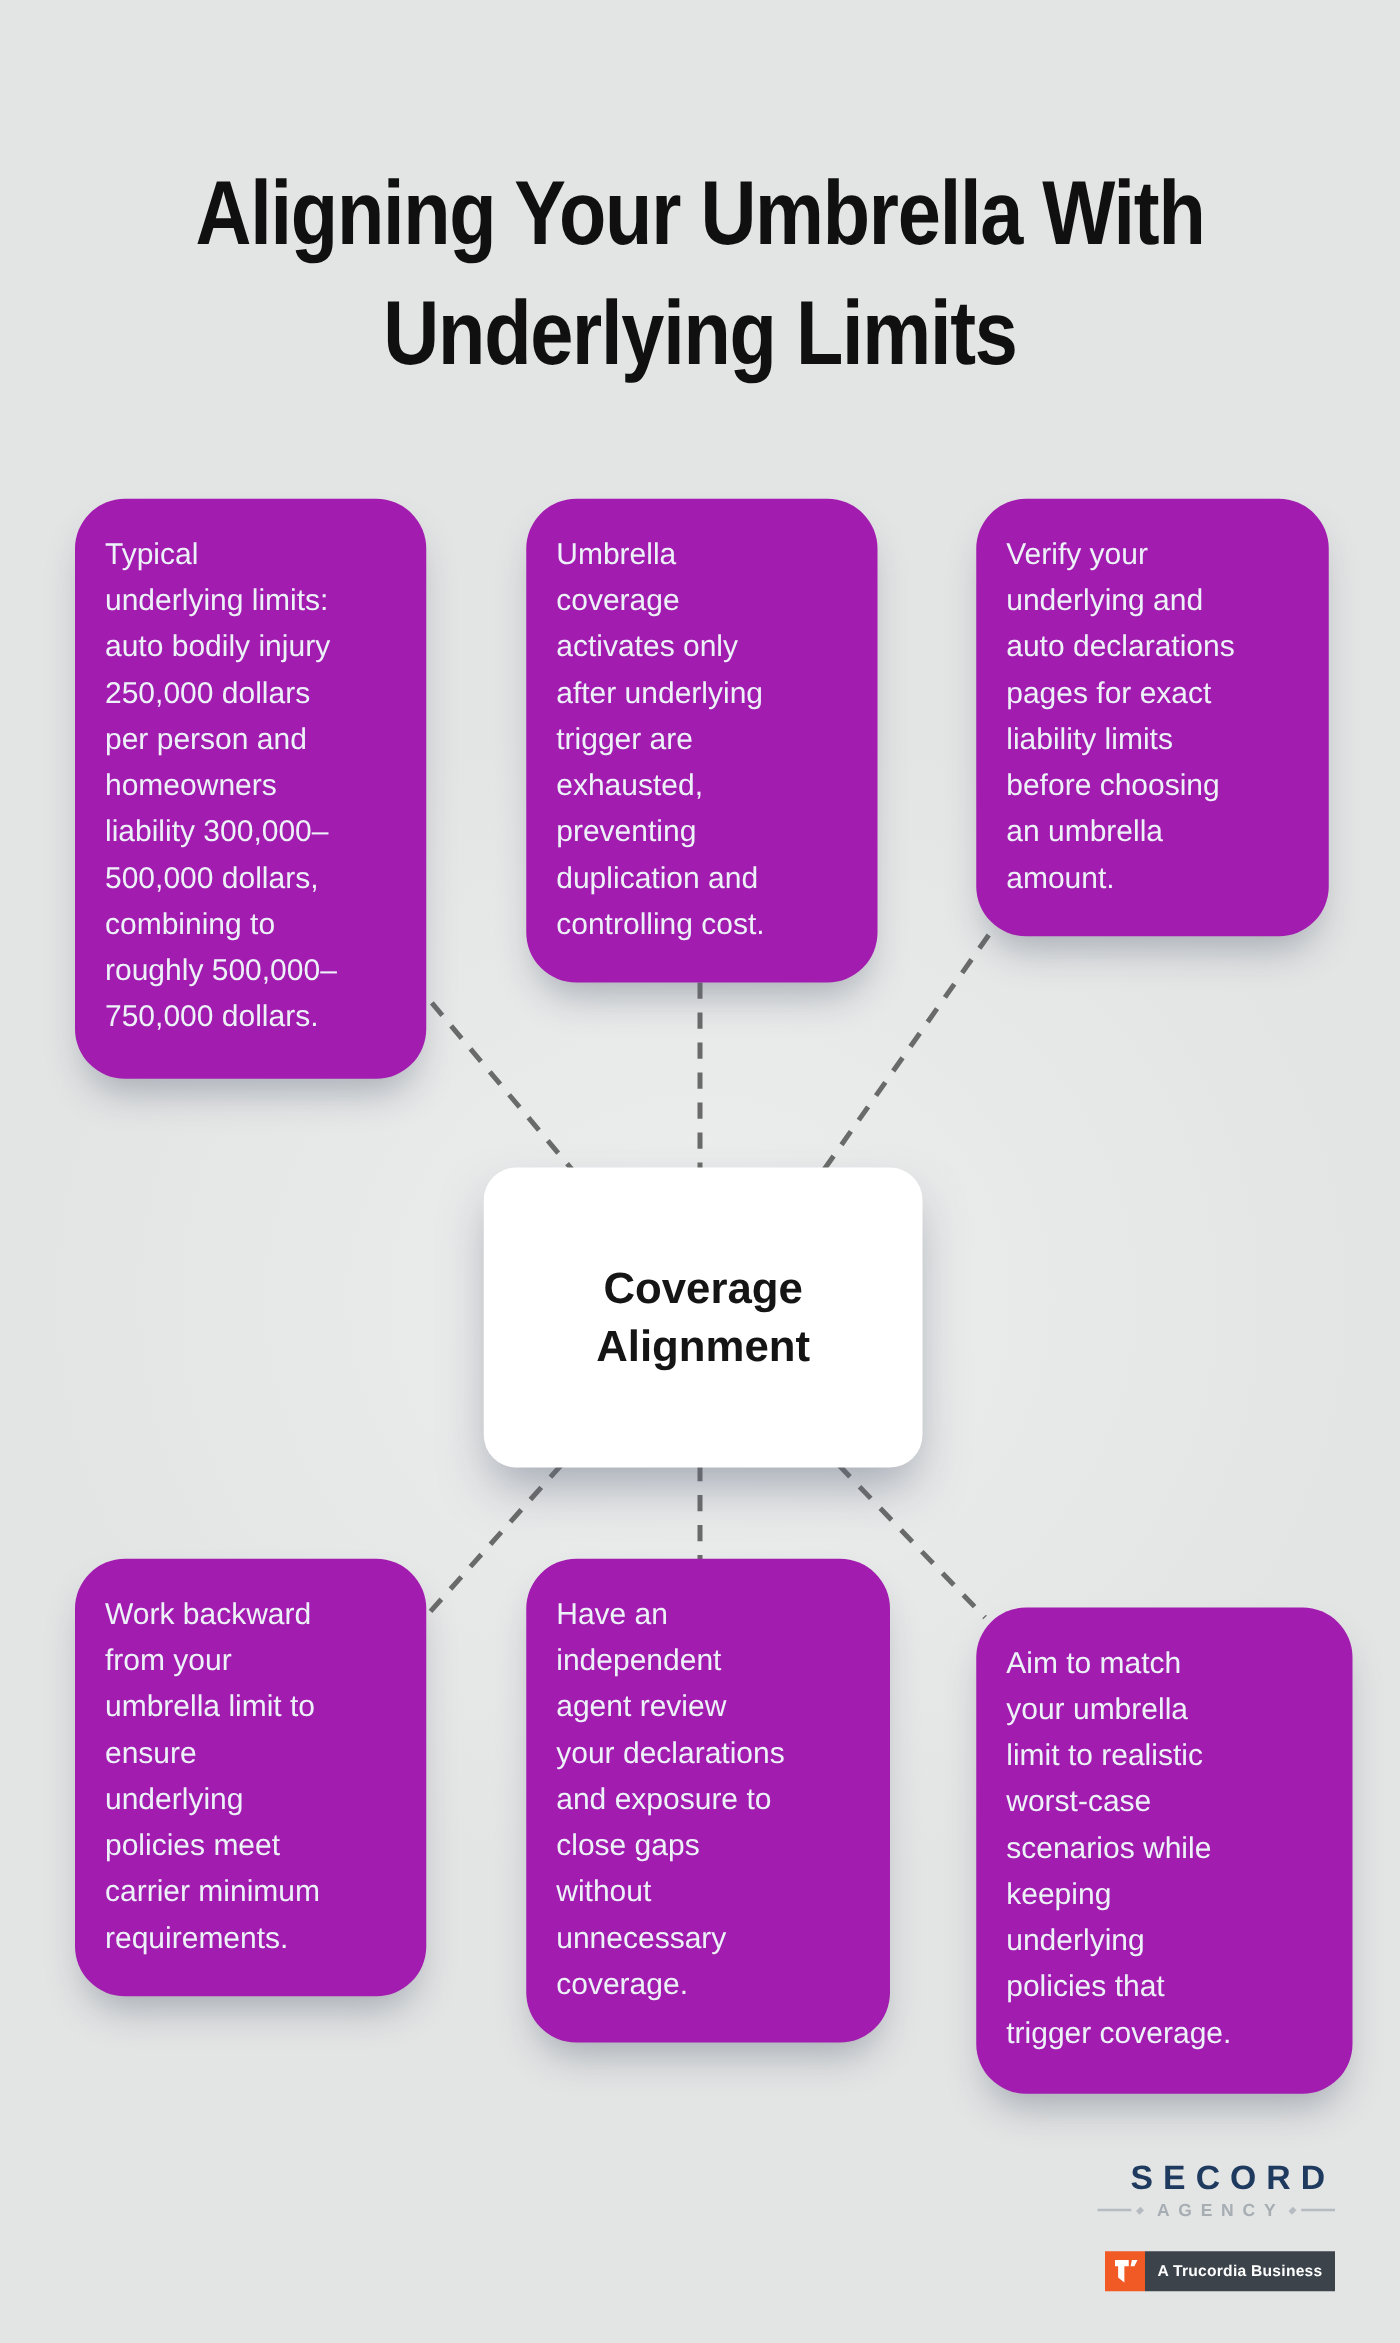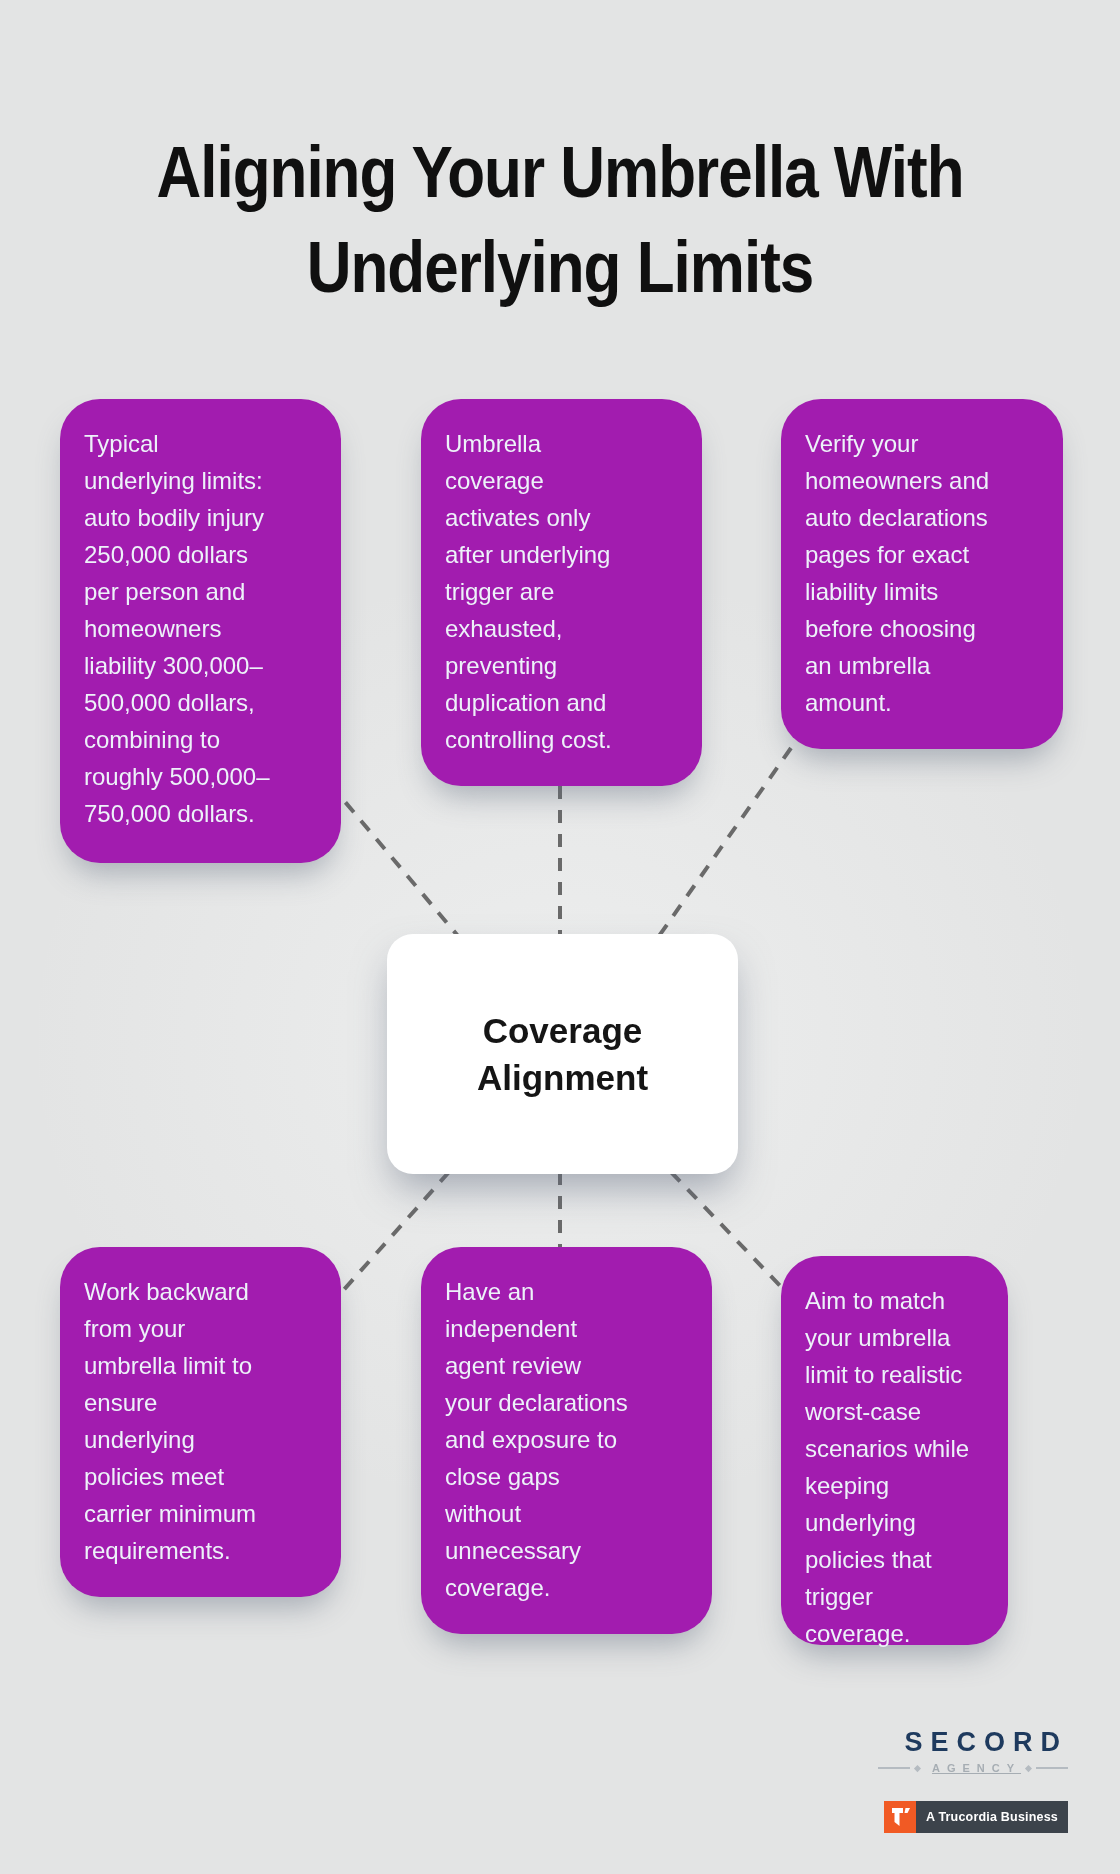--- a/index.html
+++ b/index.html
@@ -26,41 +26,41 @@
     background:#a21caf;border-radius:40px;
     color:#edf2f9;font-size:24px;line-height:37px;font-weight:400;
     padding:26px 24px;white-space:pre-line;
     box-shadow:0 18px 30px -8px rgba(96,106,125,.45);
   }
   .b1{left:60px;top:399px;width:281px;height:464px}
   .b2{left:421px;top:399px;width:281px;height:387px}
   .b3{left:781px;top:399px;width:282px;height:350px}
   .b4{left:60px;top:1247px;width:281px;height:350px}
   .b5{left:421px;top:1247px;width:291px;height:387px}
-  .b6{left:781px;top:1256px;width:227px;height:389px}
+  .b6{left:781px;top:1286px;width:301px;height:389px}
   .hub{
     position:absolute;left:387px;top:934px;width:351px;height:240px;box-sizing:border-box;
     background:#ffffff;border-radius:26px;
     display:flex;align-items:center;justify-content:center;text-align:center;
     color:#151515;font-size:35px;line-height:47px;font-weight:700;white-space:pre-line;
     box-shadow:0 20px 38px -6px rgba(95,105,125,.5);
   }
   .logo{
     position:absolute;left:878px;top:1727px;width:190px;text-align:right;
   }
   .logo-brand{
     color:#1e3a5e;font-size:27px;font-weight:800;letter-spacing:8px;padding-left:8px;line-height:30px;
   }
   .logo-agency-row{
     margin-top:5px;display:flex;align-items:center;justify-content:center;gap:5px;
   }
   .rule{width:34px;height:2px;background:#b5bbc1}
   .tick{width:5px;height:5px;background:#b5bbc1;transform:rotate(45deg)}
   .logo-agency{
-    color:#a6adb3;font-size:11px;font-weight:700;letter-spacing:7px;padding-left:7px;line-height:12px;text-decoration:underline;
+    color:#a6adb3;font-size:14px;font-weight:700;letter-spacing:7px;padding-left:7px;line-height:12px;
   }
   .badge{margin-top:27px;display:inline-flex;align-items:stretch}
   .badge-mark{
     width:32px;height:32px;background:#f15a24;display:flex;align-items:center;justify-content:center;flex:0 0 32px;
   }
   .badge-text{
     background:#3c434b;height:32px;display:flex;align-items:center;
     padding:0 10px;color:#ffffff;font-size:12.5px;font-weight:700;letter-spacing:.2px;white-space:nowrap;
   }
 </style>
@@ -95,21 +95,21 @@
 <div class="card b2">Umbrella
 coverage
 activates only
 after underlying
 trigger are
 exhausted,
 preventing
 duplication and
 controlling cost.</div>
 <div class="card b3">Verify your
-homeowners and
+underlying and
 auto declarations
 pages for exact
 liability limits
 before choosing
 an umbrella
 amount.</div>
 <div class="card b4">Work backward
 from your
 umbrella limit to
 ensure

